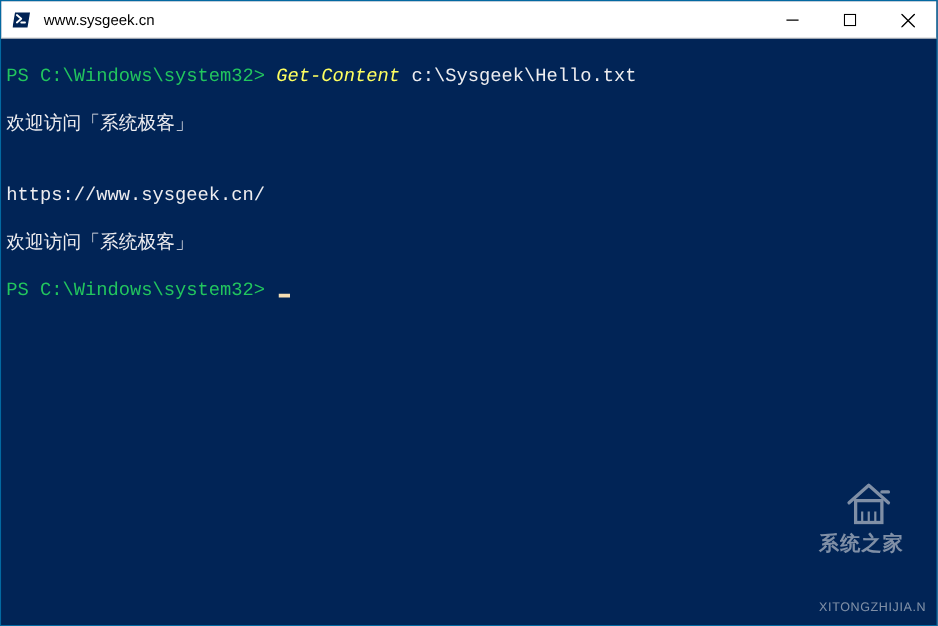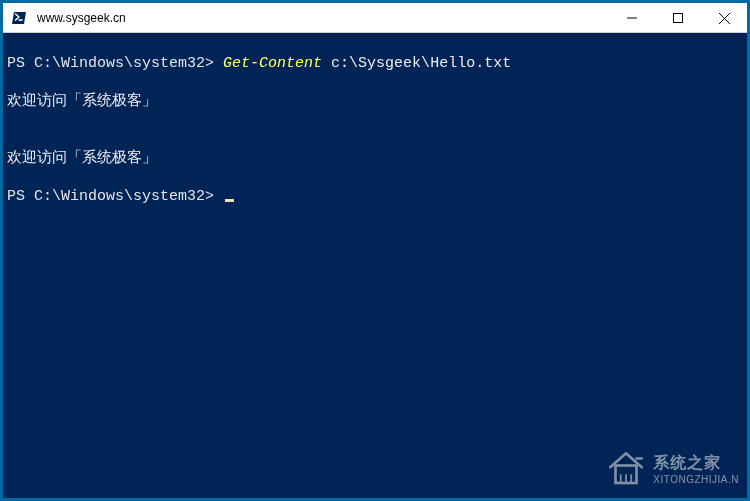--- a/index.html
+++ b/index.html
@@ -1,19 +1,19 @@
 <!DOCTYPE html>
 <html><head>
 <meta charset="utf-8">
 <style>
   * { margin: 0; padding: 0; box-sizing: border-box; }
   html, body { width: 750px; height: 501px; background: #f0f0f0; font-family: Consolas, "Courier New", monospace; overflow: hidden; }
   .window {
     position: absolute; top: 0; left: 0; width: 750px; height: 501px;
-    border: 3px solid #0369a1; background: #012456;
+    border: 1px solid #0369a1; background: #012456;
     display: flex; flex-direction: column;
   }
   .titlebar {
     height: 30px; background: #ffffff; display: flex; align-items: center;
     border-bottom: 1px solid #d0d0d0;
   }
   .app-icon {
     width: 18px; height: 18px; margin: 0 6px 0 8px; display: flex; align-items: center; justify-content: center;
   }
   .title-text {
@@ -25,37 +25,37 @@
     width: 46px; height: 30px; display: flex; align-items: center; justify-content: center;
     font-family: "Segoe UI", sans-serif; cursor: default;
   }
   .win-btn svg { display: block; }
   .win-btn.close { color: #000; }
   .terminal {
     flex: 1; background: #012456; padding: 2px 4px; font-size: 15px; line-height: 19px;
     white-space: pre; overflow: hidden; position: relative;
   }
   .line { color: #eeedf0; }
-  .prompt { color: #e5e5e5; }
+  .prompt { color: #22c55e; }
   .cmd { color: #ffff60; font-style: italic; }
   .arg { color: #eeedf0; }
   .flag { color: #808080; }
   .num { color: #c080c0; }
   .cursor {
     display: inline-block; width: 9px; height: 3px; background: #f5deb3;
     vertical-align: baseline; margin-left: 2px; transform: translateY(2px);
   }
   .watermark {
     position: absolute; right: 8px; bottom: 8px; display: flex; align-items: center;
-    opacity: 0.55; pointer-events: none;
+    opacity: 0.55; pointer-events: none; flex-direction: column;
   }
   .wm-icon { width: 42px; height: 42px; margin-right: 6px; }
   .wm-text { display: flex; flex-direction: column; color: #e8e8e8; font-family: "Microsoft YaHei", sans-serif; }
   .wm-main { font-size: 16px; font-weight: bold; letter-spacing: 1px; }
-  .wm-sub { font-size: 10px; letter-spacing: 0.5px; }
+  .wm-sub { font-size: 10px; letter-spacing: 0.5px; margin-top: 35px; }
 </style>
 </head>
 <body>
 
 <div class="window">
 
   <div class="titlebar">
     <span class="app-icon">
       <svg viewBox="0 0 16 16" width="16" height="16">
         <path d="M2 2 L14 2 L12 14 L0 14 Z" fill="#012456"></path>
@@ -80,20 +80,21 @@
             <path d="M0 0 L11 11 M11 0 L0 11" stroke="#000" stroke-width="1"></path>
           </svg>
       </div>
     </div>
   </div>
 
   <div class="terminal">
 <div class="line"><span class="prompt">PS C:\Windows\system32&gt;</span> <span class="cmd">Get-Content</span> <span class="arg">c:\Sysgeek\Hello.txt</span></div>
 <div class="line">欢迎访问「系统极客」</div>
 <div class="line"></div>
+<div class="line">https://www.sysgeek.cn/</div>
 <div class="line">欢迎访问「系统极客」</div>
 <div class="line"><span class="prompt">PS C:\Windows\system32&gt;</span> <span class="cursor"></span></div>
   </div>
 
   <div class="watermark">
     <span class="wm-icon">
       <svg viewBox="0 0 48 48" width="42" height="42">
         <path d="M6 22 L24 6 L42 22" stroke="#e8e8e8" stroke-width="3" fill="none" stroke-linecap="round" stroke-linejoin="round"></path>
         <rect x="12" y="20" width="24" height="20" stroke="#e8e8e8" stroke-width="3" fill="none"></rect>
         <path d="M18 40 V30 M24 40 V30 M30 40 V30" stroke="#e8e8e8" stroke-width="2"></path>

